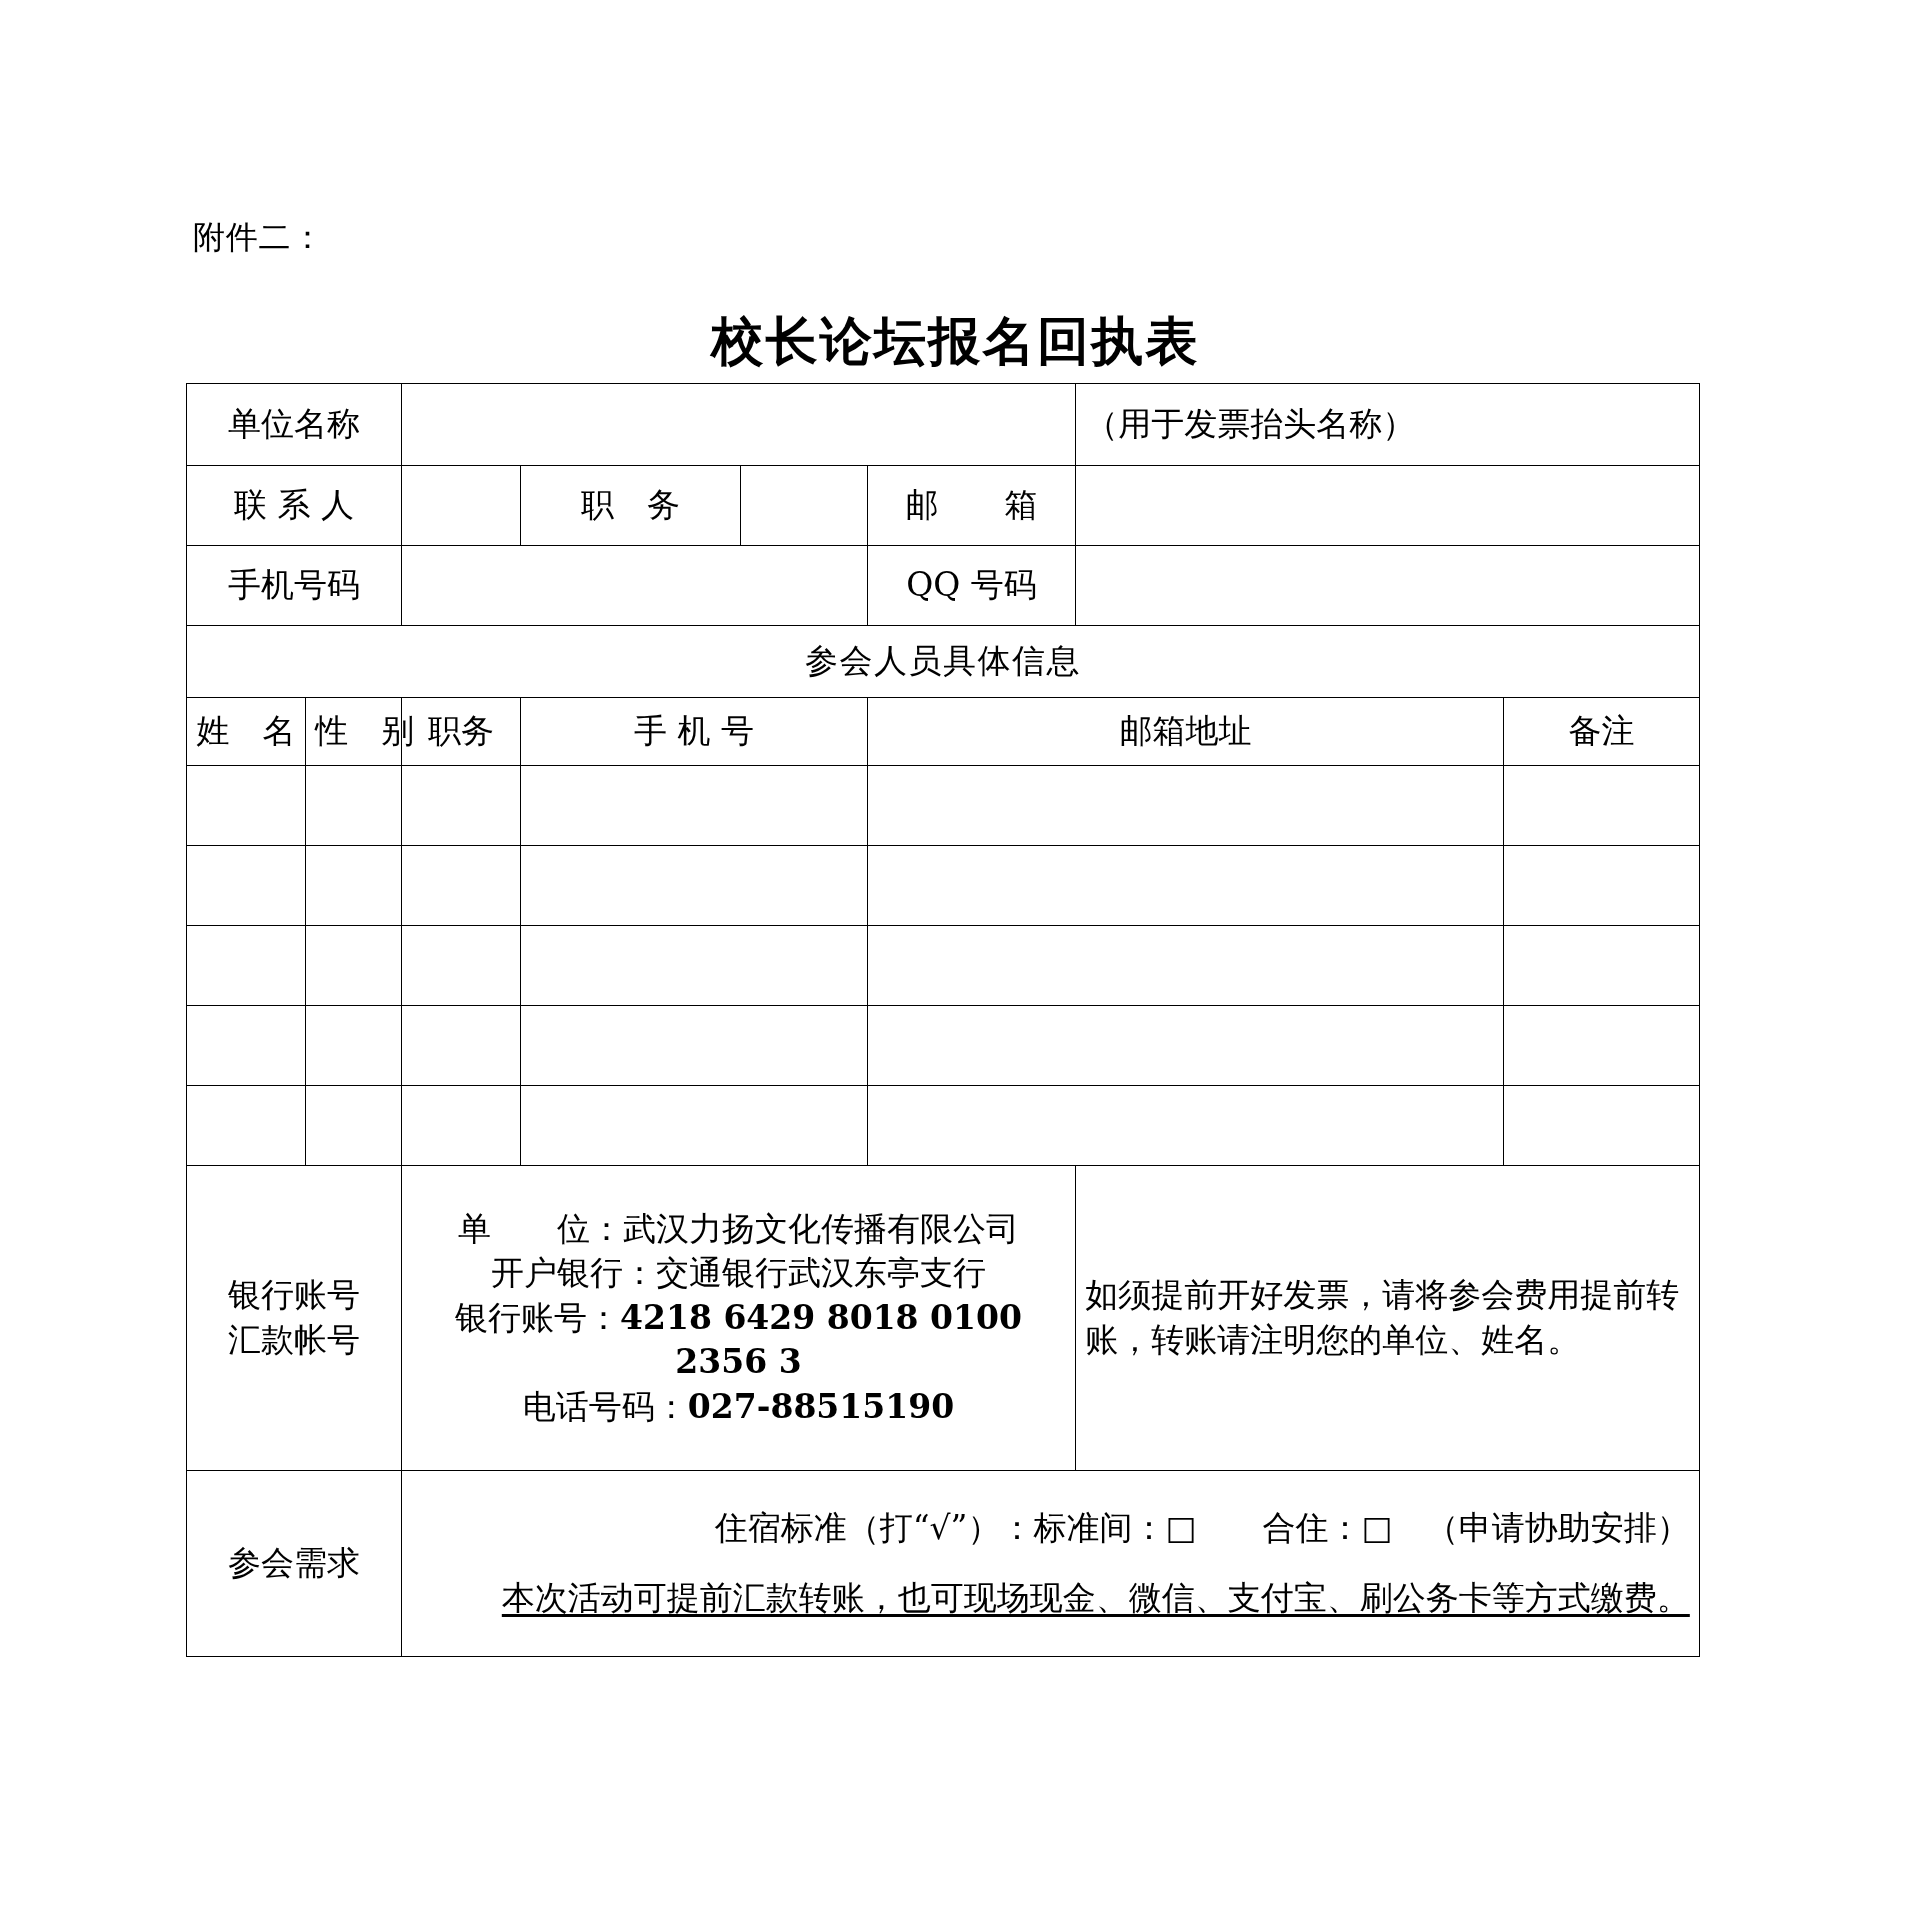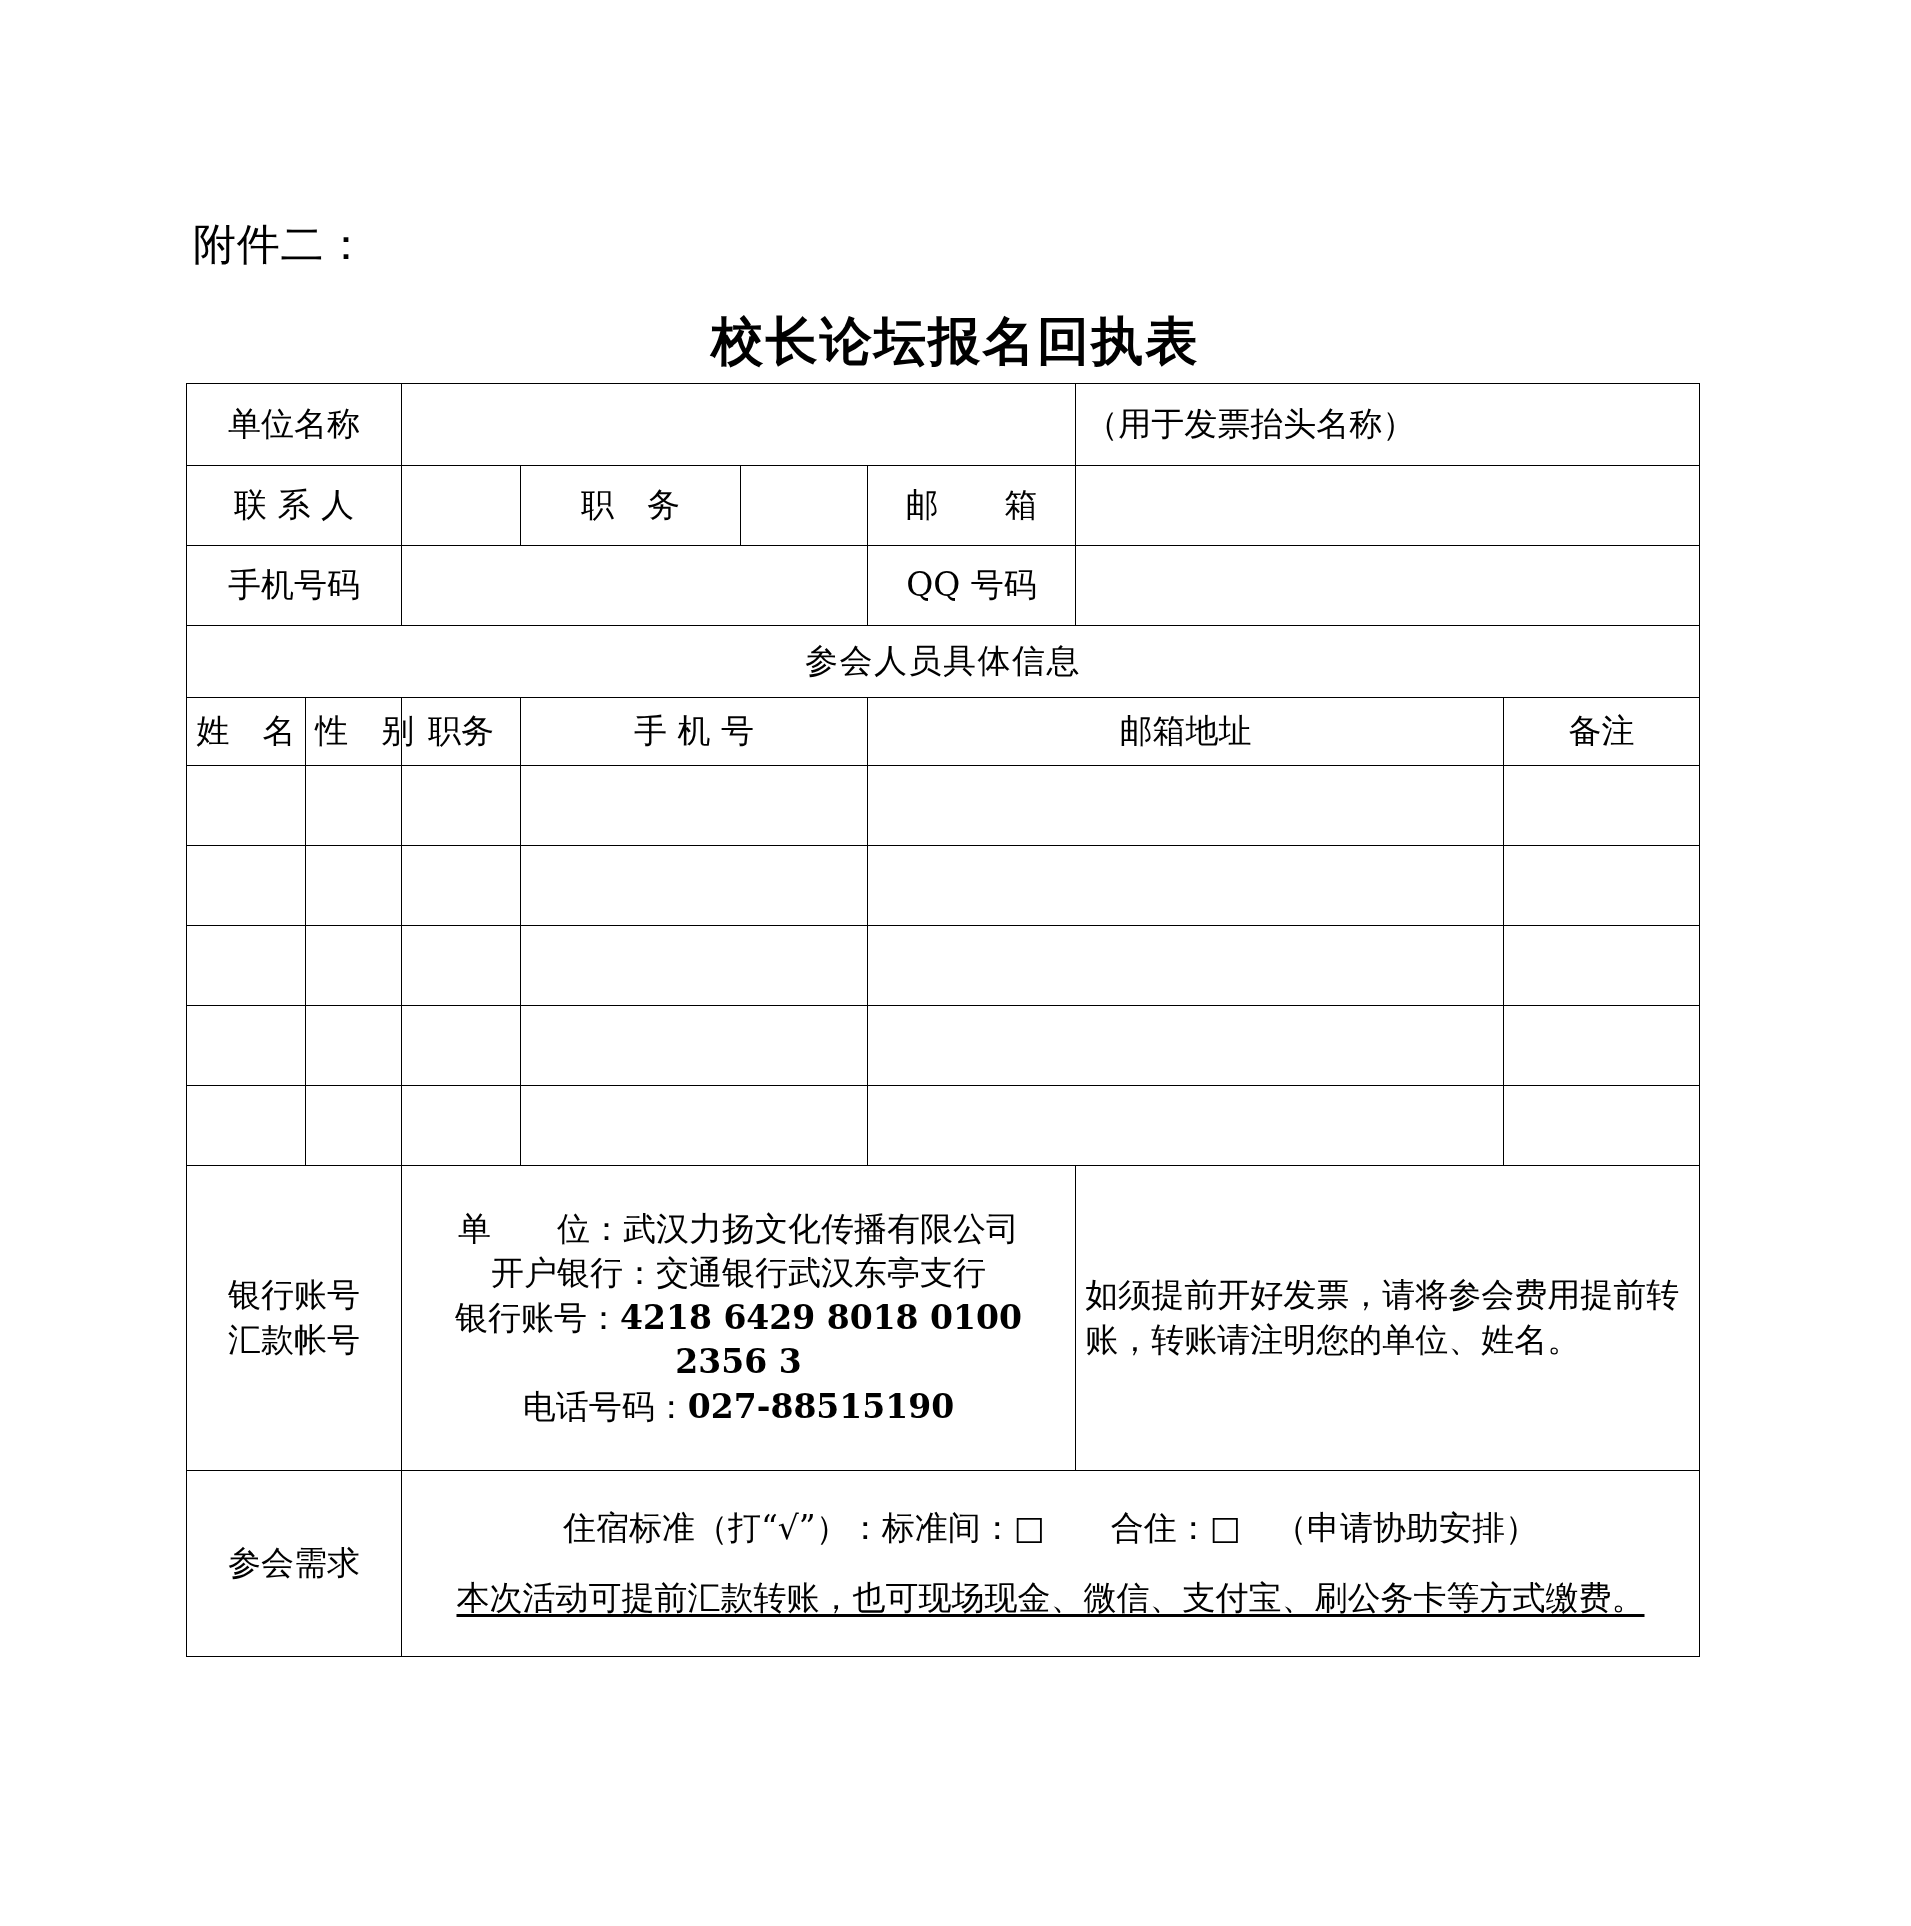--- a/index.html
+++ b/index.html
@@ -11,21 +11,21 @@
     overflow:hidden;
   }
   .page {
     position:absolute; inset:0;
     padding:0;
   }
   
   .attach-label{
     position:absolute;
     left:193px; top:216px;
-    font-size:43px;
+    font-size:32px;
     font-weight:400;
     letter-spacing:0.8px;
     white-space:nowrap;
     font-family:"DejaVu Serif","Liberation Serif",serif;
   }
   
   .doc-title{
     position:absolute;
     left:0; right:0; top:289px;
     text-align:center;
@@ -76,21 +76,21 @@
   .bankcell .bold{ font-weight:700; }
   .rightnote{
     text-align:left;
     padding:17.7px 13px;
     font-size:31px;
     font-weight:700;
     line-height:2.3;
     font-family:"DejaVu Sans","Liberation Sans",sans-serif;
   }
   .needcell{
-    text-align:center;
+    text-align:right;
     padding:21.6px 9.2px 21.6px 22.3px;
     font-size:31px;
     line-height:2.1;
     font-family:"DejaVu Sans","Liberation Sans",sans-serif;
     font-weight:700;
   }
   .needcell .line2{
     text-decoration:underline;
     text-underline-offset:5.4px;
     display:inline-block;

